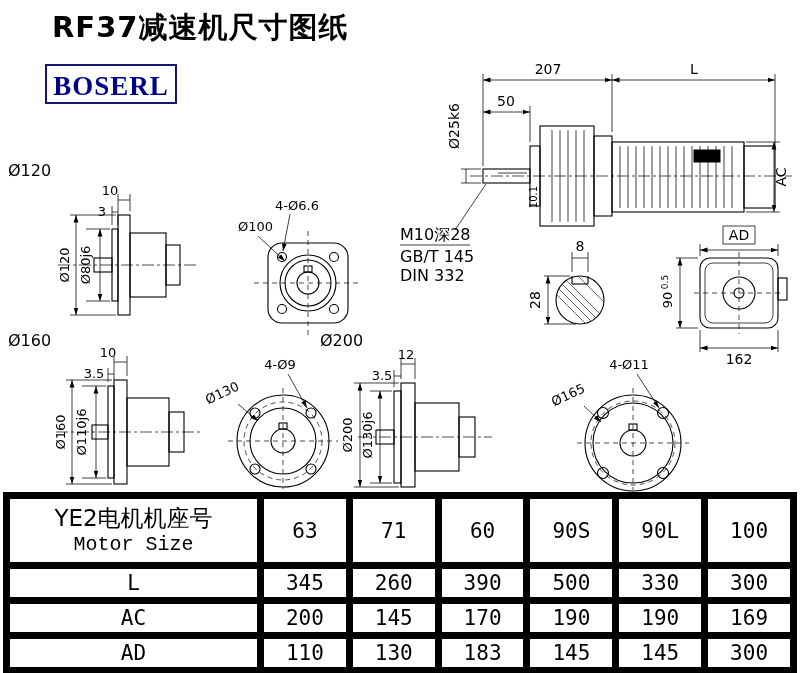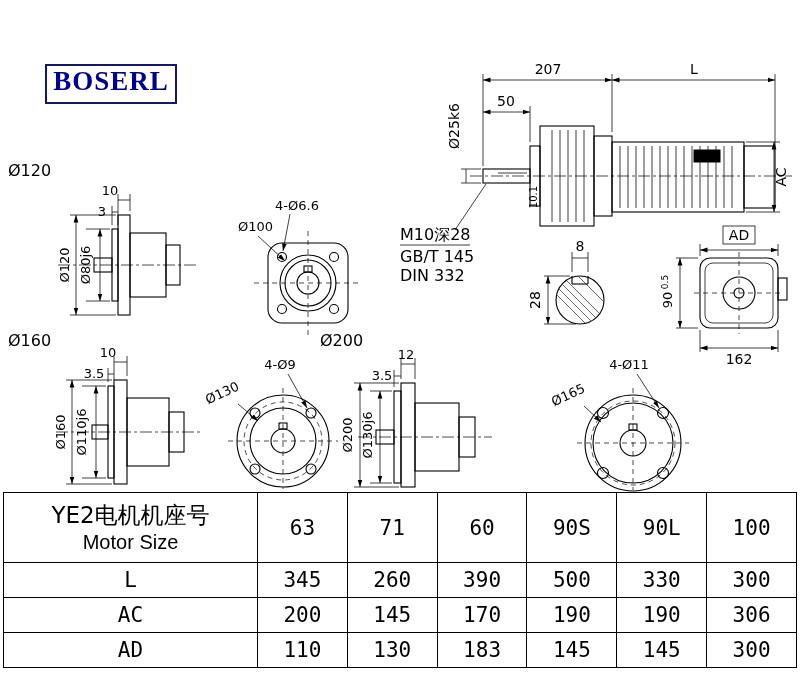--- a/index.html
+++ b/index.html
@@ -2,52 +2,53 @@
 <html><head>
 <meta charset="utf-8">
 <style>
   * { margin:0; padding:0; box-sizing:border-box; }
   body { background:#fff; }
   .page { position:relative; width:800px; height:673px; background:#fff; overflow:hidden;
           font-family:"DejaVu Sans", sans-serif; color:#000; }
   .title { position:absolute; left:52px; top:8px; font-size:29px; font-weight:bold;
            letter-spacing:1px; font-family:"DejaVu Sans", sans-serif; }
   .logo { position:absolute; left:45px; top:64px; width:132px; height:40px;
-          border:2px solid #16166b; display:flex; align-items:flex-start; justify-content:center;
+          border:2px solid #16166b; display:flex; align-items:flex-end; justify-content:center;
           background:#fff; }
   .logo span { font-family:"Liberation Serif", serif; font-weight:bold; font-size:27px;
                color:#00008b; letter-spacing:1px; }
   svg.drawing { position:absolute; left:0; top:0; }
   svg .shape { stroke:#000; stroke-width:1.1; fill:none; }
   svg .fillb { stroke:#000; fill:#000; }
   svg .thin  { stroke:#000; stroke-width:0.75; fill:none; }
   svg .dim   { stroke:#000; stroke-width:0.75; fill:none; }
   svg .cl    { stroke:#000; stroke-width:0.7; fill:none; stroke-dasharray:12 3 3 3; }
   svg .dash  { stroke:#000; stroke-width:0.7; fill:none; stroke-dasharray:5 4; }
   svg .hatch { stroke:#000; stroke-width:0.6; fill:none; }
   svg text { fill:#000; font-family:"DejaVu Sans", sans-serif; font-size:13px; }
   svg text.mid { text-anchor:middle; }
   svg text.t16 { font-size:16px; }
   svg text.t14 { font-size:14px; }
   svg text.t10 { font-size:10px; }
   svg text.t9  { font-size:9px; }
   table.dim-table { position:absolute; left:3px; top:492px; width:794px;
                     border-collapse:collapse; table-layout:fixed; text-align:center; }
-  table.dim-table td { border:1px solid #000000; font-family:"DejaVu Sans Mono", monospace;
+  table.dim-table td { border:7px solid #000000; font-family:"DejaVu Sans Mono", monospace;
                        font-size:21px; height:35px; padding:0; }
   table.dim-table col.c0 { width:254px; }
   table.dim-table tr.hdr td { height:70px; }
   .hcn { font-family:"DejaVu Sans", sans-serif; font-size:23px; line-height:1.3; }
-  .hen { font-family:Liberation Sans, sans-serif; font-size:20px; line-height:1.2; }
+  .hen { font-family:Liberation Mono, monospace; font-size:20px; line-height:1.2; }
 </style>
 </head>
 <body>
 
 <div class="page">
 
+  <div class="title">RF37减速机尺寸图纸</div>
   <div class="logo">
     <span>BOSERL</span>
   </div>
 
   <svg class="drawing" width="800" height="492" viewBox="0 0 800 492">
     <defs>
       <marker id="arr" markerUnits="userSpaceOnUse" markerWidth="8" markerHeight="6" refX="7.5" refY="3" orient="auto-start-reverse">
         <path d="M7.5,3 L0,0.6 L0,5.4 Z" fill="#000" stroke="none"></path>
       </marker>
       <clipPath id="keyclip">
@@ -329,21 +330,21 @@
       <td>330</td>
       <td>300</td>
     </tr>
     <tr>
       <td>AC</td>
       <td>200</td>
       <td>145</td>
       <td>170</td>
       <td>190</td>
       <td>190</td>
-      <td>306</td>
+      <td>169</td>
     </tr>
     <tr>
       <td>AD</td>
       <td>110</td>
       <td>130</td>
       <td>183</td>
       <td>145</td>
       <td>145</td>
       <td>300</td>
     </tr>

